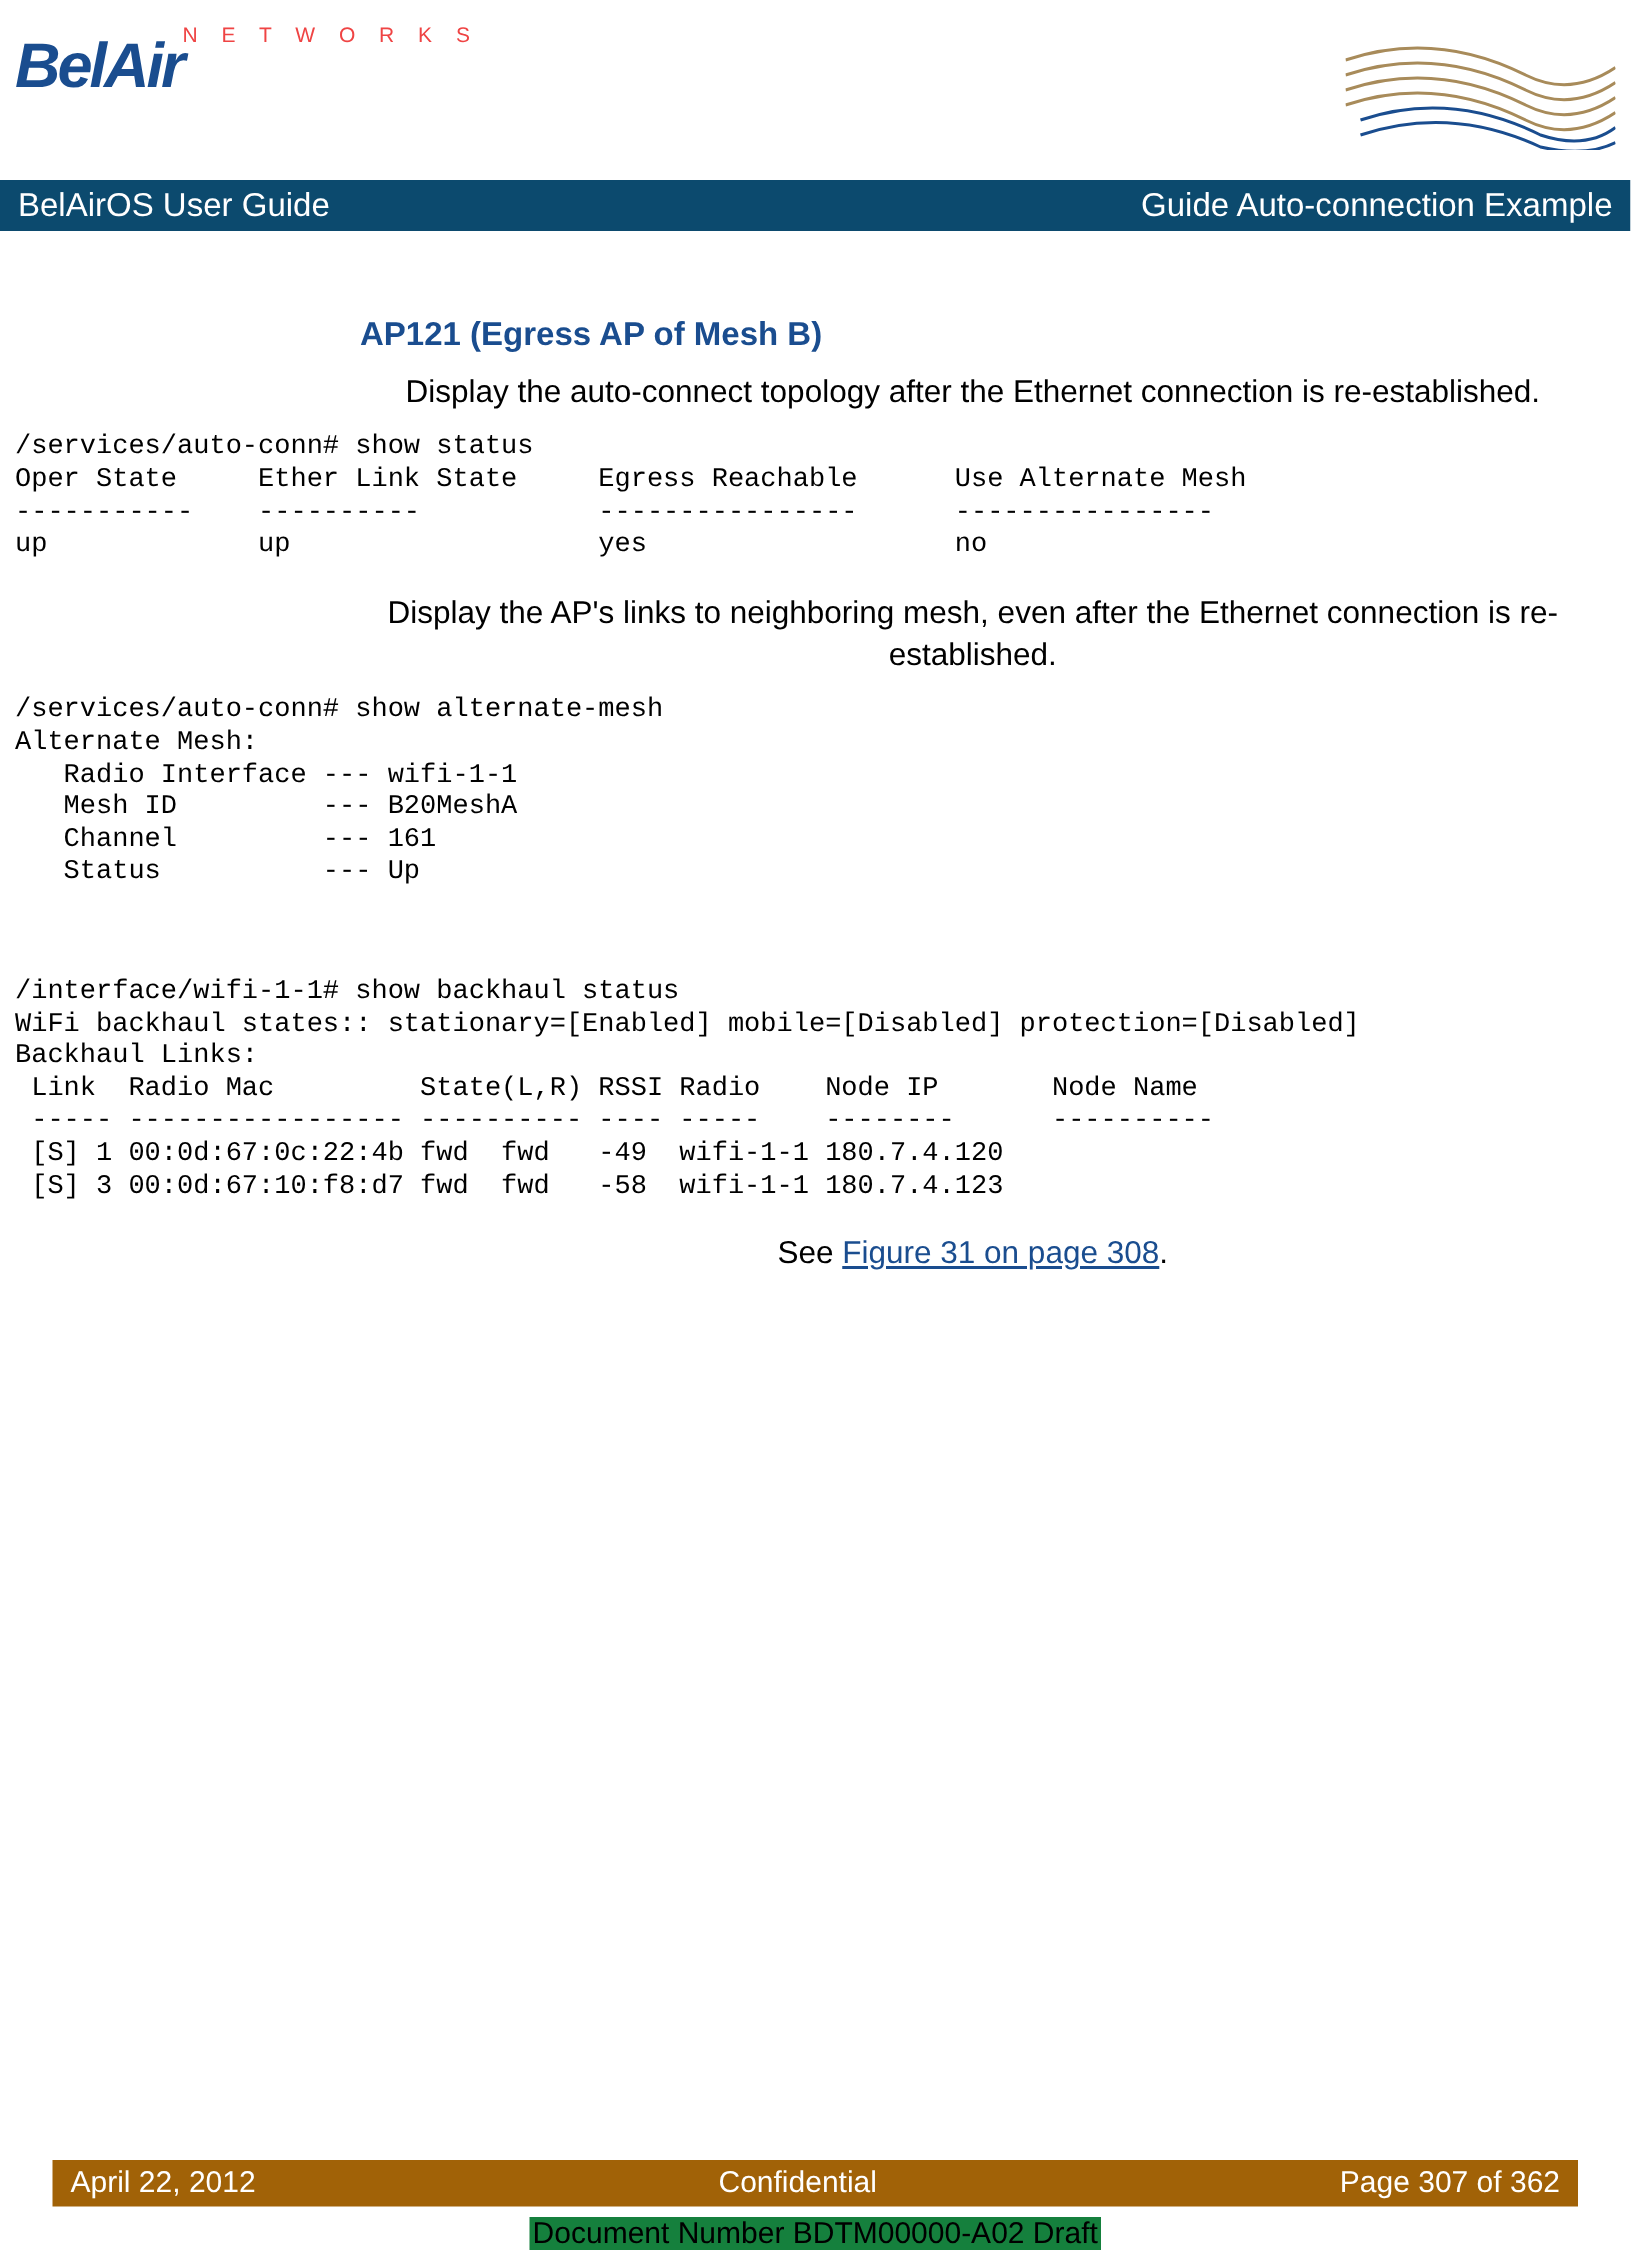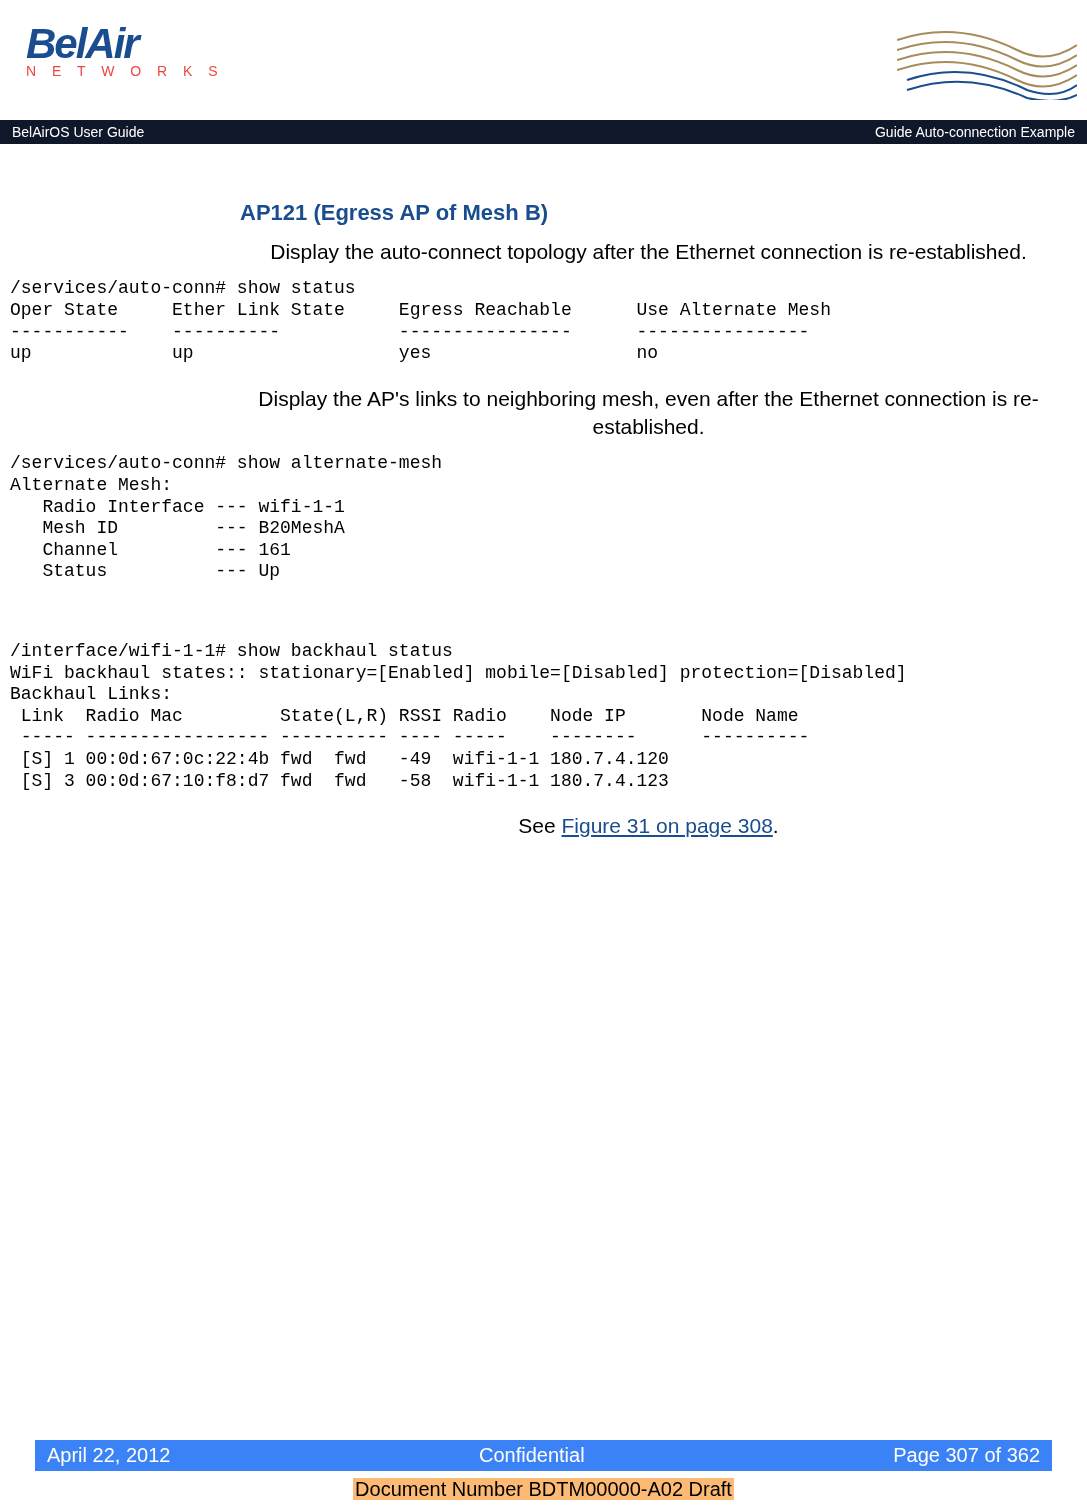--- a/index.html
+++ b/index.html
@@ -11,22 +11,20 @@
       position: relative;
     }
     .logo-area {
       padding: 20px 10px 10px 10px;
       display: flex;
       justify-content: space-between;
       align-items: flex-start;
     }
     .belair-logo {
       display: flex;
-      flex-direction: column;
-      margin-left: 16px;
     }
     .logo-top {
       font-size: 42px;
       font-weight: bold;
       font-style: italic;
       color: #1a4d8f;
       font-family: Arial, sans-serif;
       letter-spacing: -2px;
     }
     .logo-bottom {
@@ -34,26 +32,26 @@
       color: #ef4444;
       letter-spacing: 6px;
       font-family: Arial, sans-serif;
       margin-top: -5px;
     }
     .corner-graphic {
       width: 180px;
       height: 80px;
     }
     .header-bar {
-      background: #0f172a;
+      background: #0c4a6e;
       color: white;
       display: flex;
       justify-content: space-between;
       padding: 4px 12px;
-      font-size: 14px;
+      font-size: 22px;
       font-family: 'Gill Sans', 'Trebuchet MS', sans-serif;
       margin-top: 10px;
     }
     .content {
       padding: 20px 10px 10px 10px;
       margin-top: 36px;
     }
     .section-heading {
       color: #1a4d8f;
       font-weight: bold;
@@ -81,39 +79,39 @@
     .link {
       color: #1a4d8f;
       text-decoration: underline;
     }
     .spacer-mid { height: 30px; }
     .footer-bar {
       position: absolute;
       bottom: 40px;
       left: 35px;
       right: 35px;
-      background: #3b82f6;
+      background: #a16207;
       color: white;
       display: flex;
       justify-content: space-between;
       padding: 4px 12px;
       font-size: 20px;
       font-family: 'Gill Sans', 'Trebuchet MS', sans-serif;
     }
     .doc-number {
       position: absolute;
       bottom: 10px;
       left: 0;
       right: 0;
       text-align: center;
       font-size: 20px;
       font-family: 'Gill Sans', 'Trebuchet MS', sans-serif;
     }
     .highlight-orange {
-      background: #fdba74;
+      background: #15803d;
       padding: 0 2px;
     }
   </style>
 </head>
 <body>
 
 <div class="logo-area">
   <div class="belair-logo">
     <div class="logo-top">BelAir</div>
     <div class="logo-bottom">N E T W O R K S</div>

